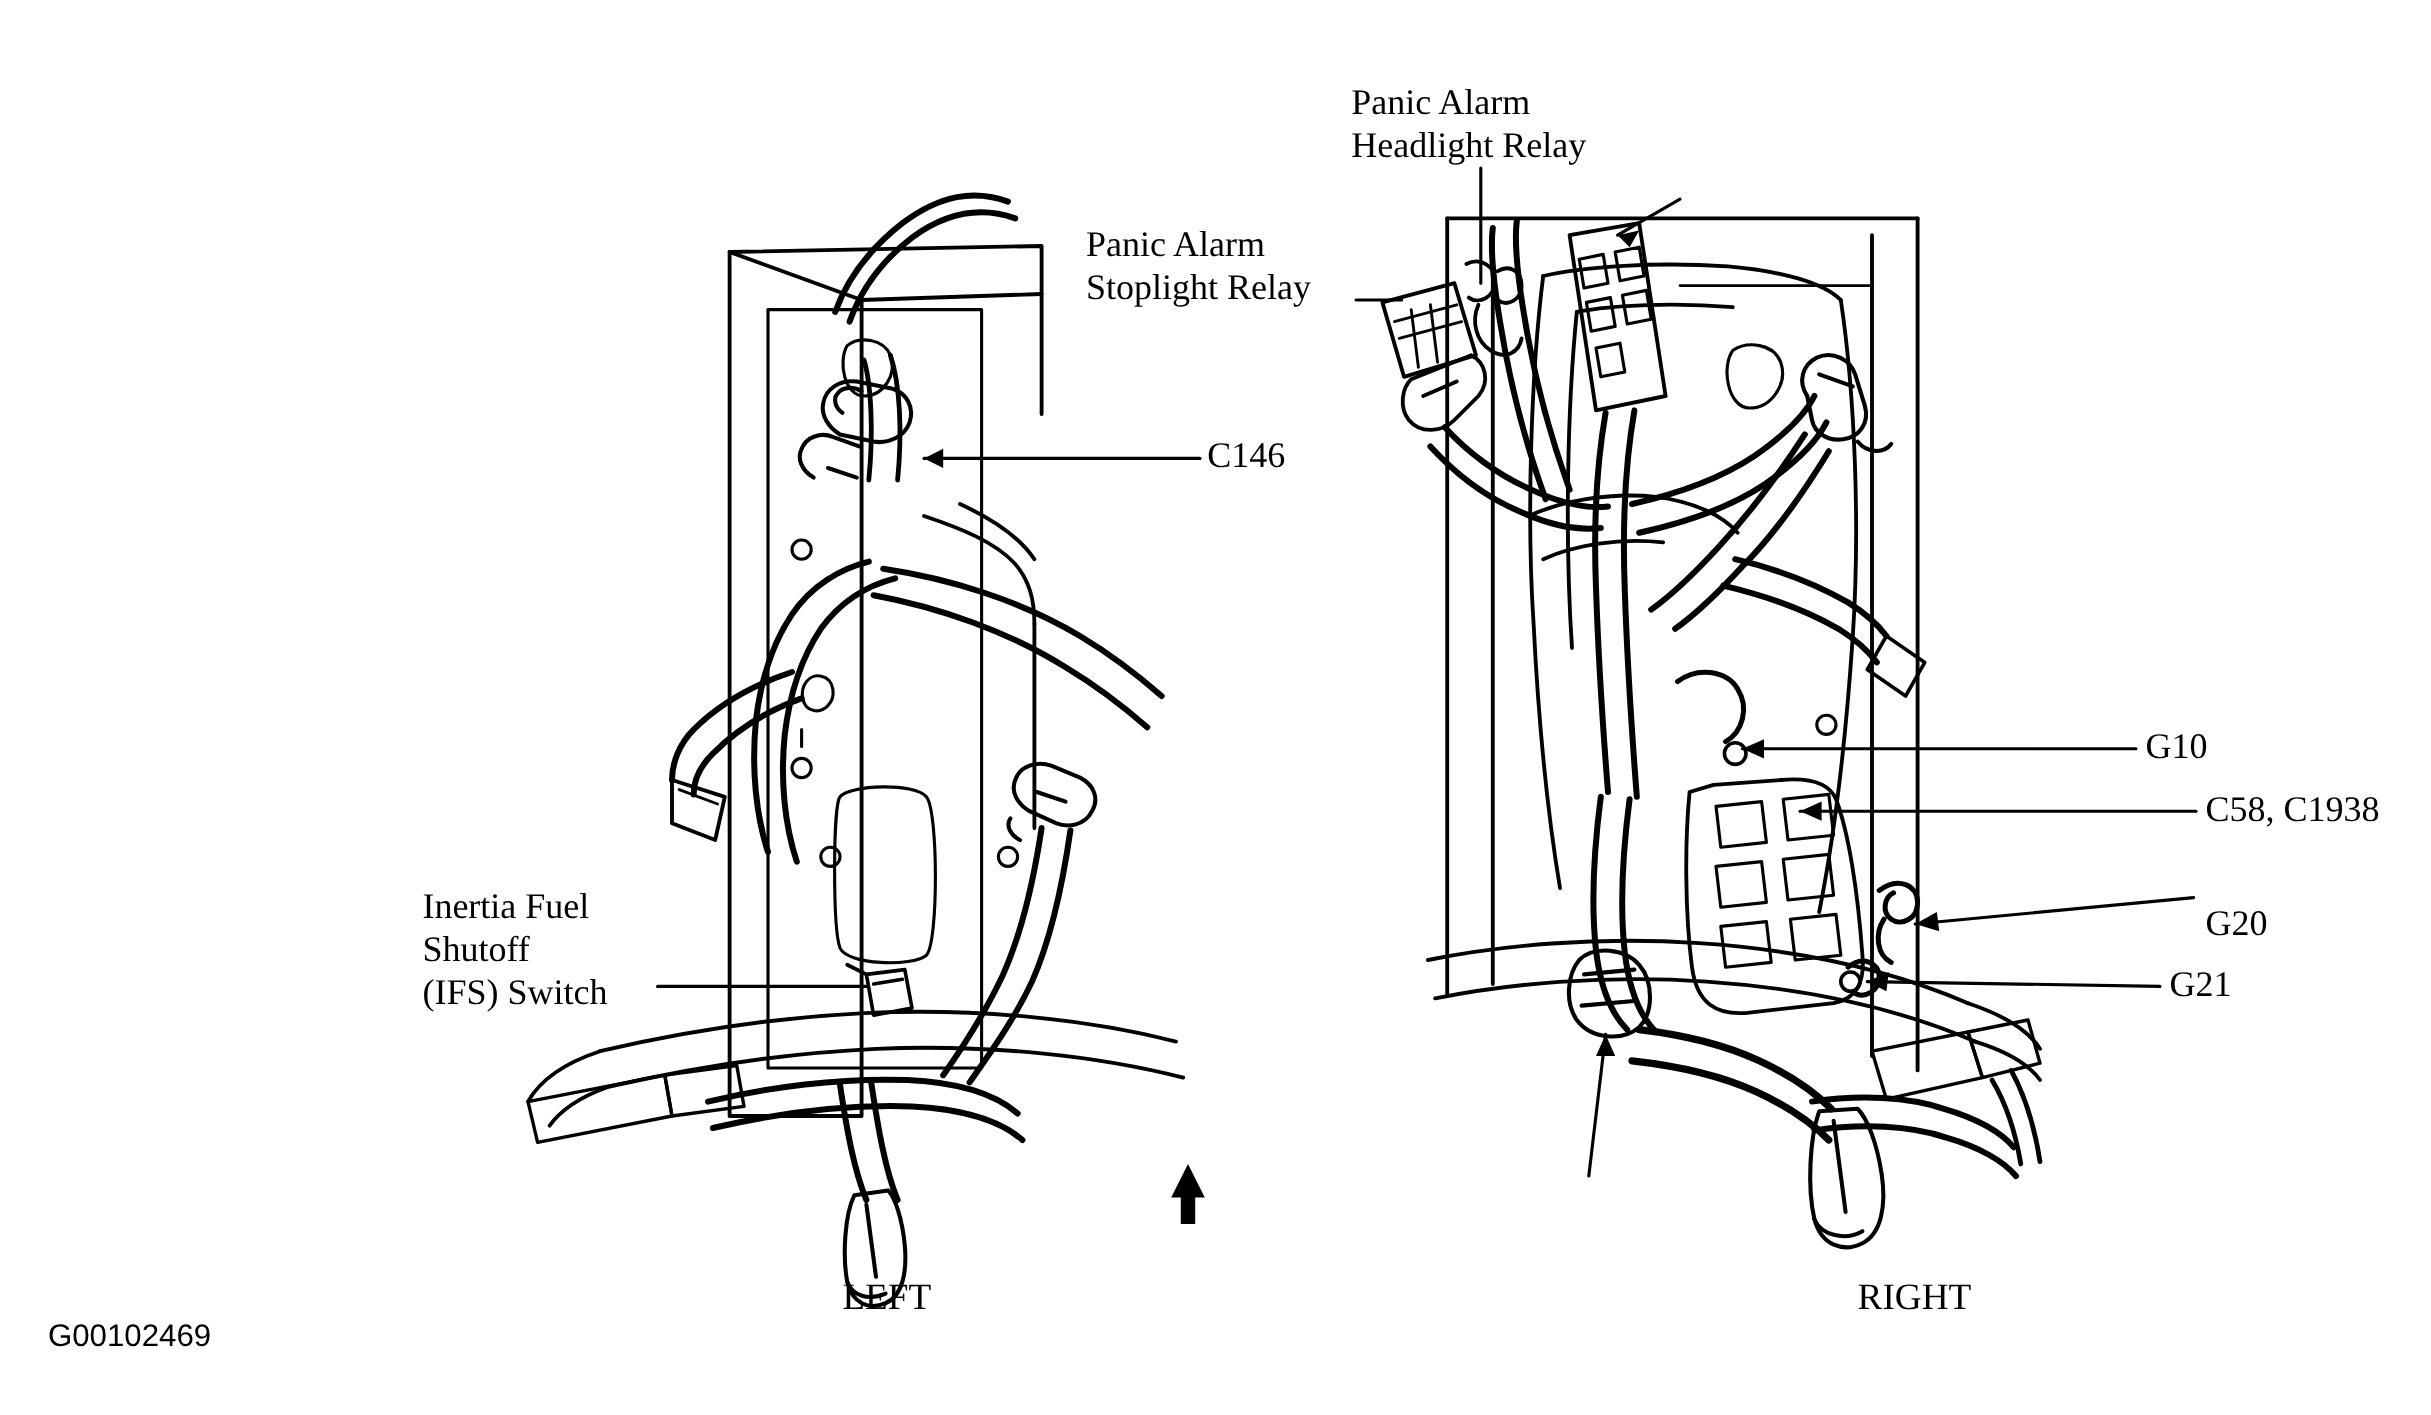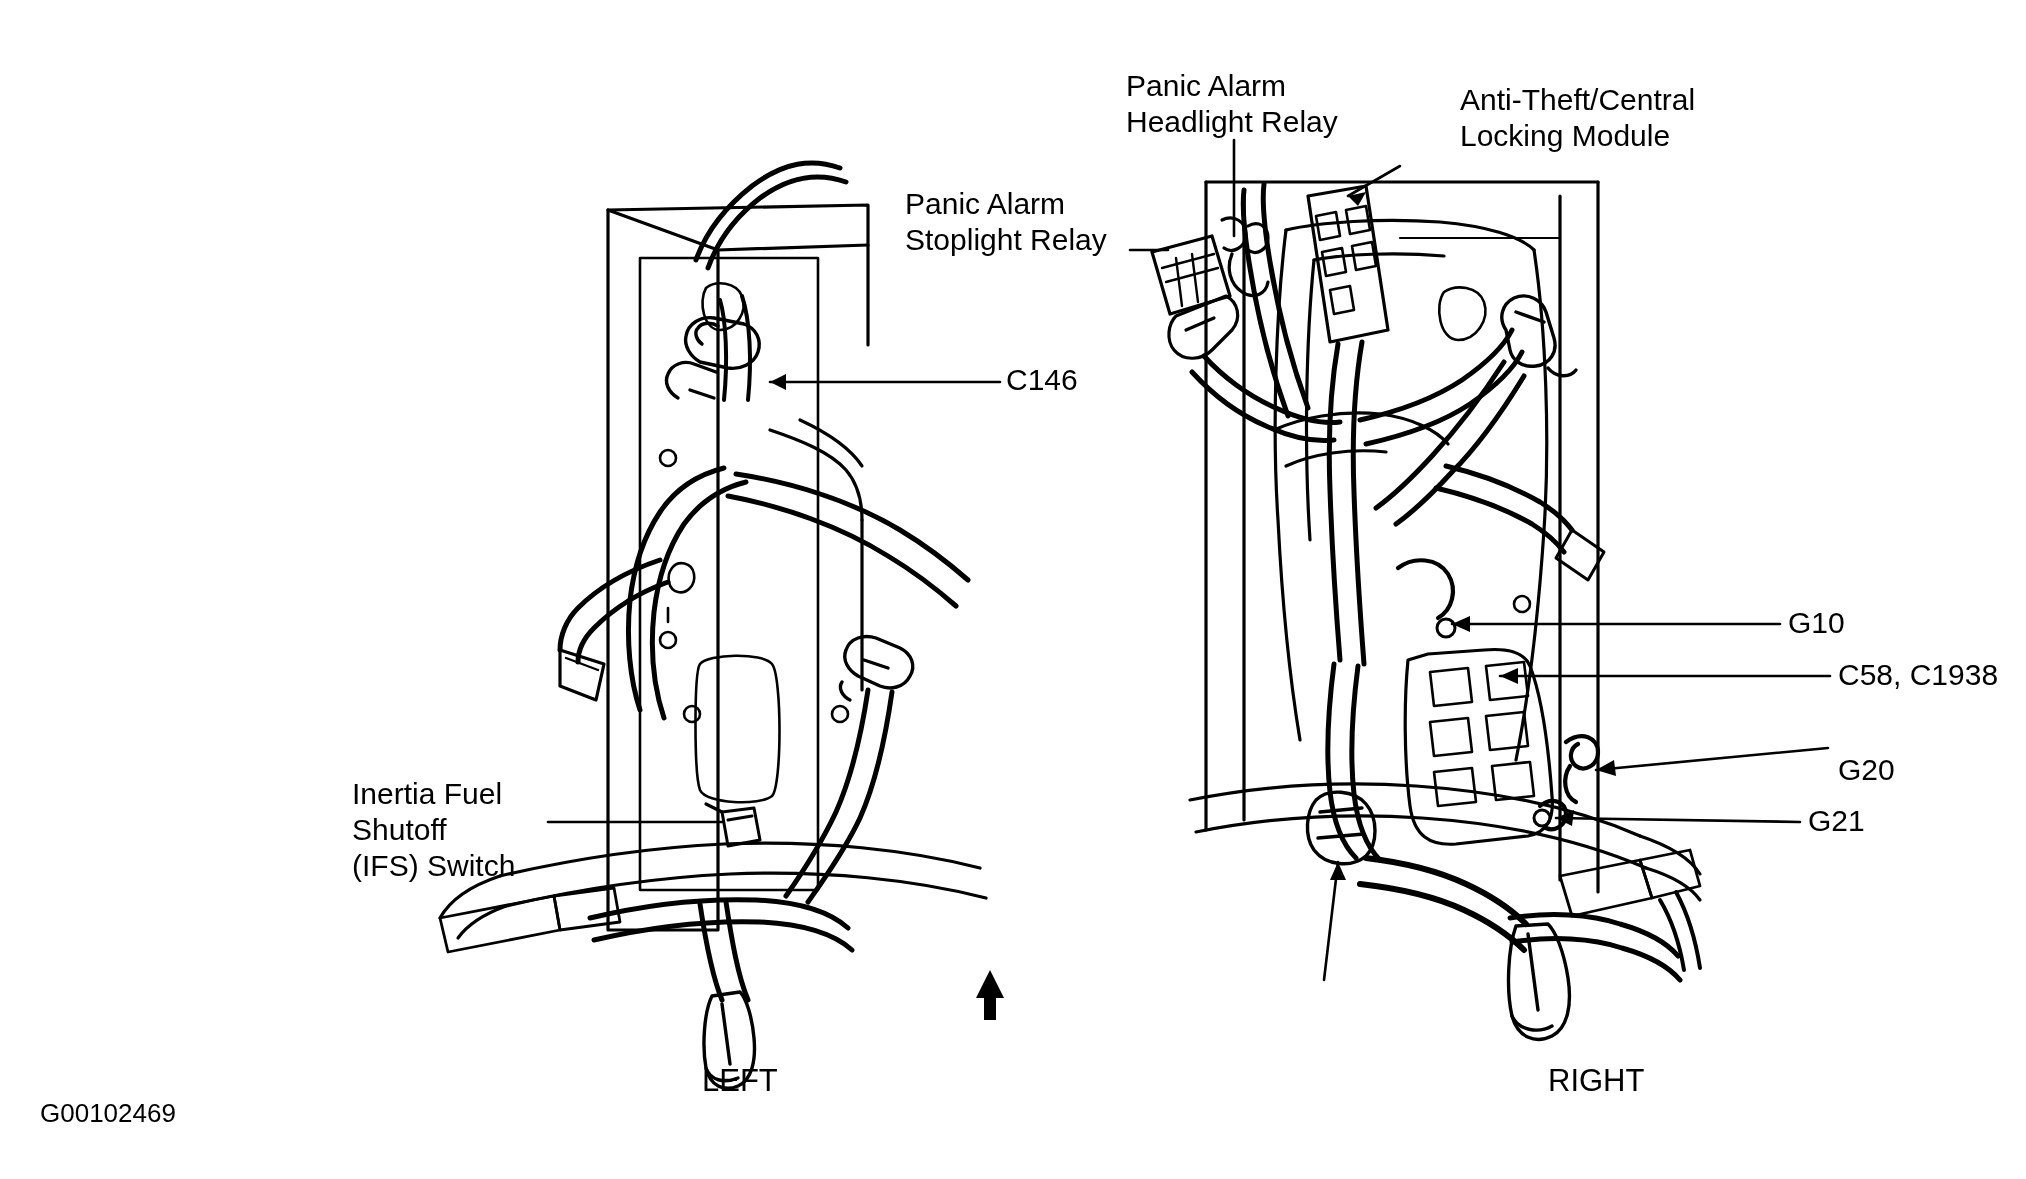--- a/index.html
+++ b/index.html
@@ -16,21 +16,21 @@
     color: #000000;
   }
   #diagram-root {
     position: absolute;
     left: 0; top: 0;
     width: 2026px;
     height: 1179px;
   }
   .label {
     position: absolute;
-    font-family: Liberation Sans, sans-serif;
+    font-family: Liberation Serif, serif;
     font-size: 30px;
     line-height: 36px;
     color: #000000;
     white-space: pre;
     letter-spacing: 0px;
   }
   .label.big {
     font-size: 31px;
     line-height: 37px;
   }
@@ -300,26 +300,24 @@
 
     </g>
   </svg>
 
   <div class="label" style="left:905px; top:186px; text-align:left;">Panic Alarm
 Stoplight Relay</div>
 
   <div class="label" style="left:1126px; top:68px; text-align:left;">Panic Alarm
 Headlight Relay</div>
 
-  <div class="label" style="left:1460px; top:82px; text-align:left;">Anti-Theft/Central
-Locking Module</div>
 
   <div class="label" style="left:1006px; top:362px;">C146</div>
 
-  <div class="label" style="left:352px; top:738px; text-align:left;margin-top:38px;">Inertia Fuel
+  <div class="label" style="left:352px; top:738px; text-align:left;">Inertia Fuel
 Shutoff
 (IFS) Switch</div>
 
   <div class="label" style="left:1788px; top:605px;">G10</div>
 
   <div class="label" style="left:1838px; top:657px;">C58, C1938</div>
 
   <div class="label" style="left:1838px; top:752px;">G20</div>
 
   <div class="label" style="left:1808px; top:803px;">G21</div>

